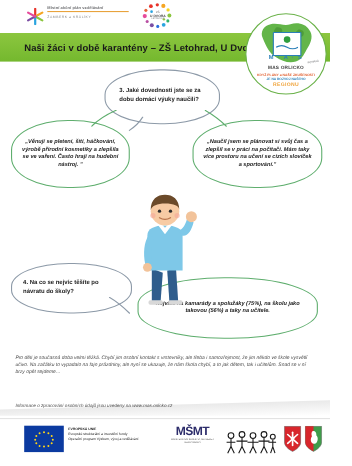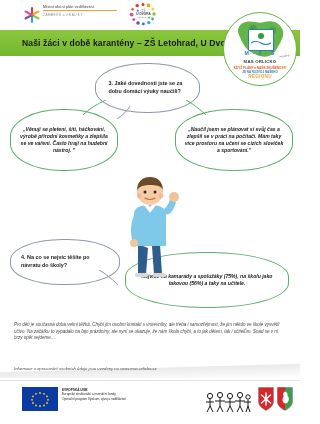--- a/index.html
+++ b/index.html
@@ -296,20 +296,24 @@
             <circle cx="14" cy="6.8" r=".9"></circle>
         </g>
       </svg>
     </div>
     <div class="eutxt">
       <div class="b">EVROPSKÁ UNIE</div>
       <div>Evropské strukturální a investiční fondy</div>
       <div>Operační program Výzkum, vývoj a vzdělávání</div>
     </div>
 
+    <div class="msmt">
+      <div class="mk">MŠMT</div>
+      <div class="ms">MINISTERSTVO ŠKOLSTVÍ, MLÁDEŽE A TĚLOVÝCHOVY</div>
+    </div>
 
     <svg class="people" viewBox="0 0 48 24">
       <g stroke="#1a1a1a" stroke-width="1" fill="none">
         <circle cx="6" cy="7" r="2.6"></circle>
           <path d="M6 10 L6 17 M2 13 L10 13 M6 17 L3 23 M6 17 L9 23"></path>
         <circle cx="16" cy="6" r="2.6"></circle>
           <path d="M16 9 L16 17 M11 12 L21 12 M16 17 L13 23 M16 17 L19 23"></path>
         <circle cx="26" cy="7" r="2.6"></circle>
           <path d="M26 10 L26 17 M21 13 L31 13 M26 17 L23 23 M26 17 L29 23"></path>
         <circle cx="36" cy="6" r="2.6"></circle>

